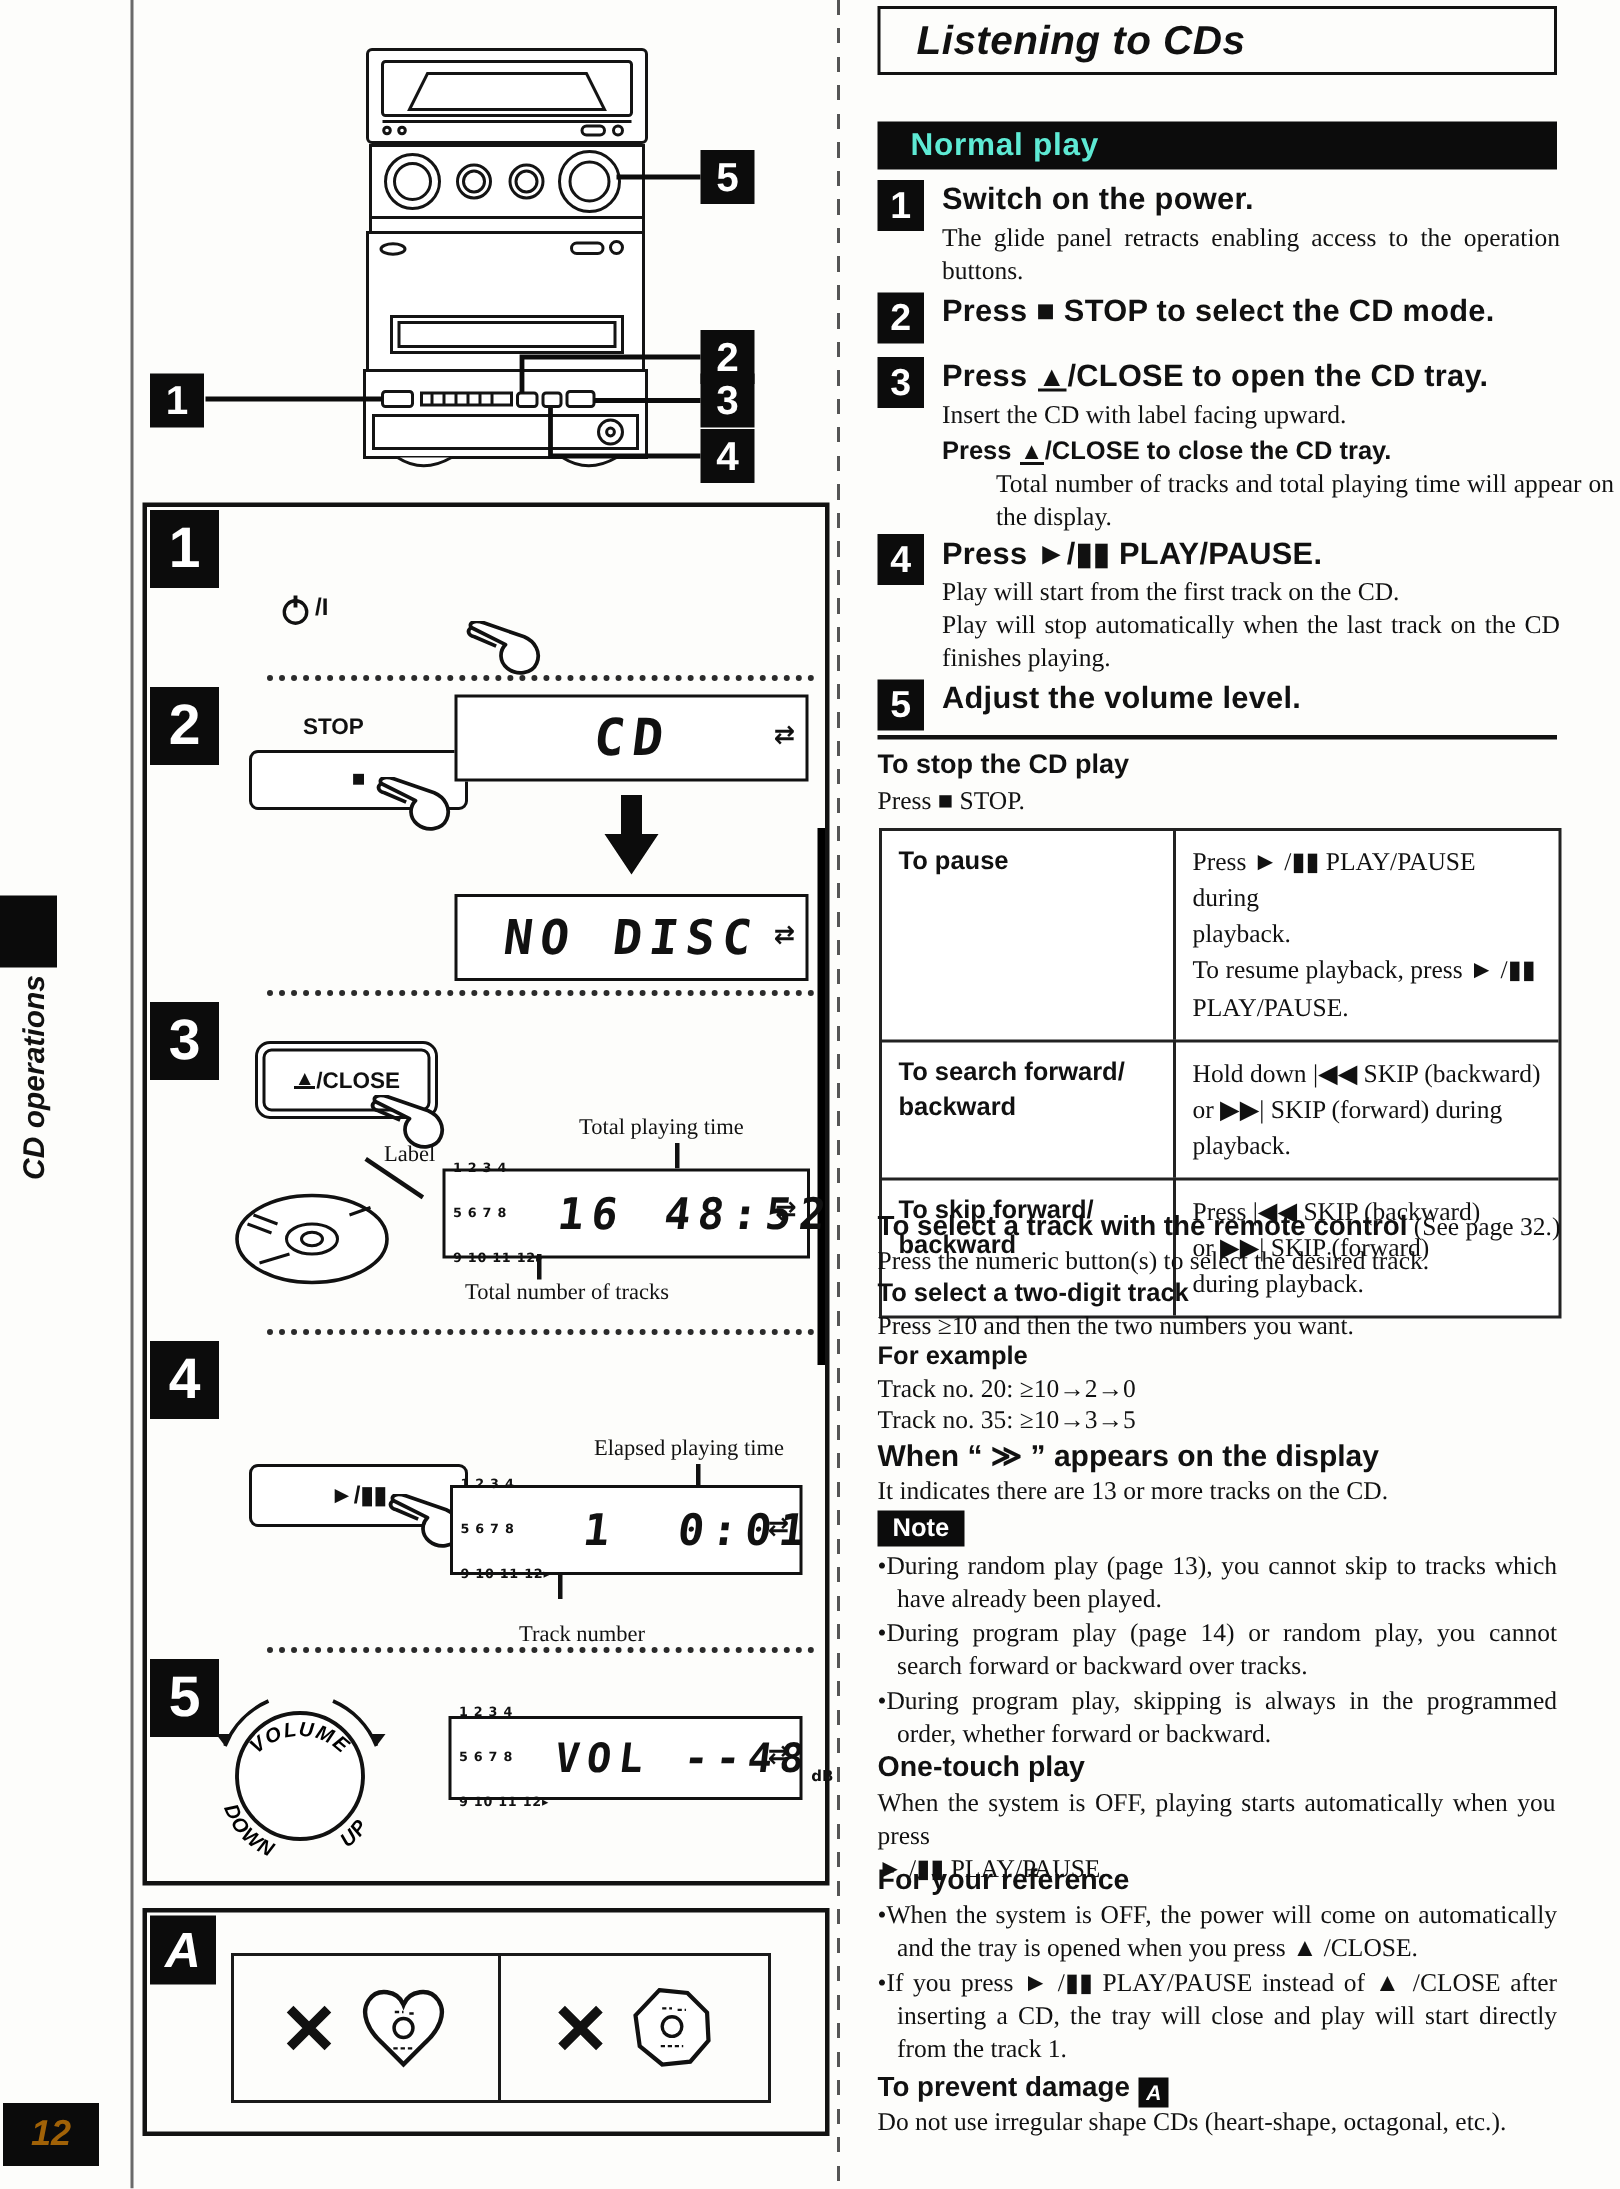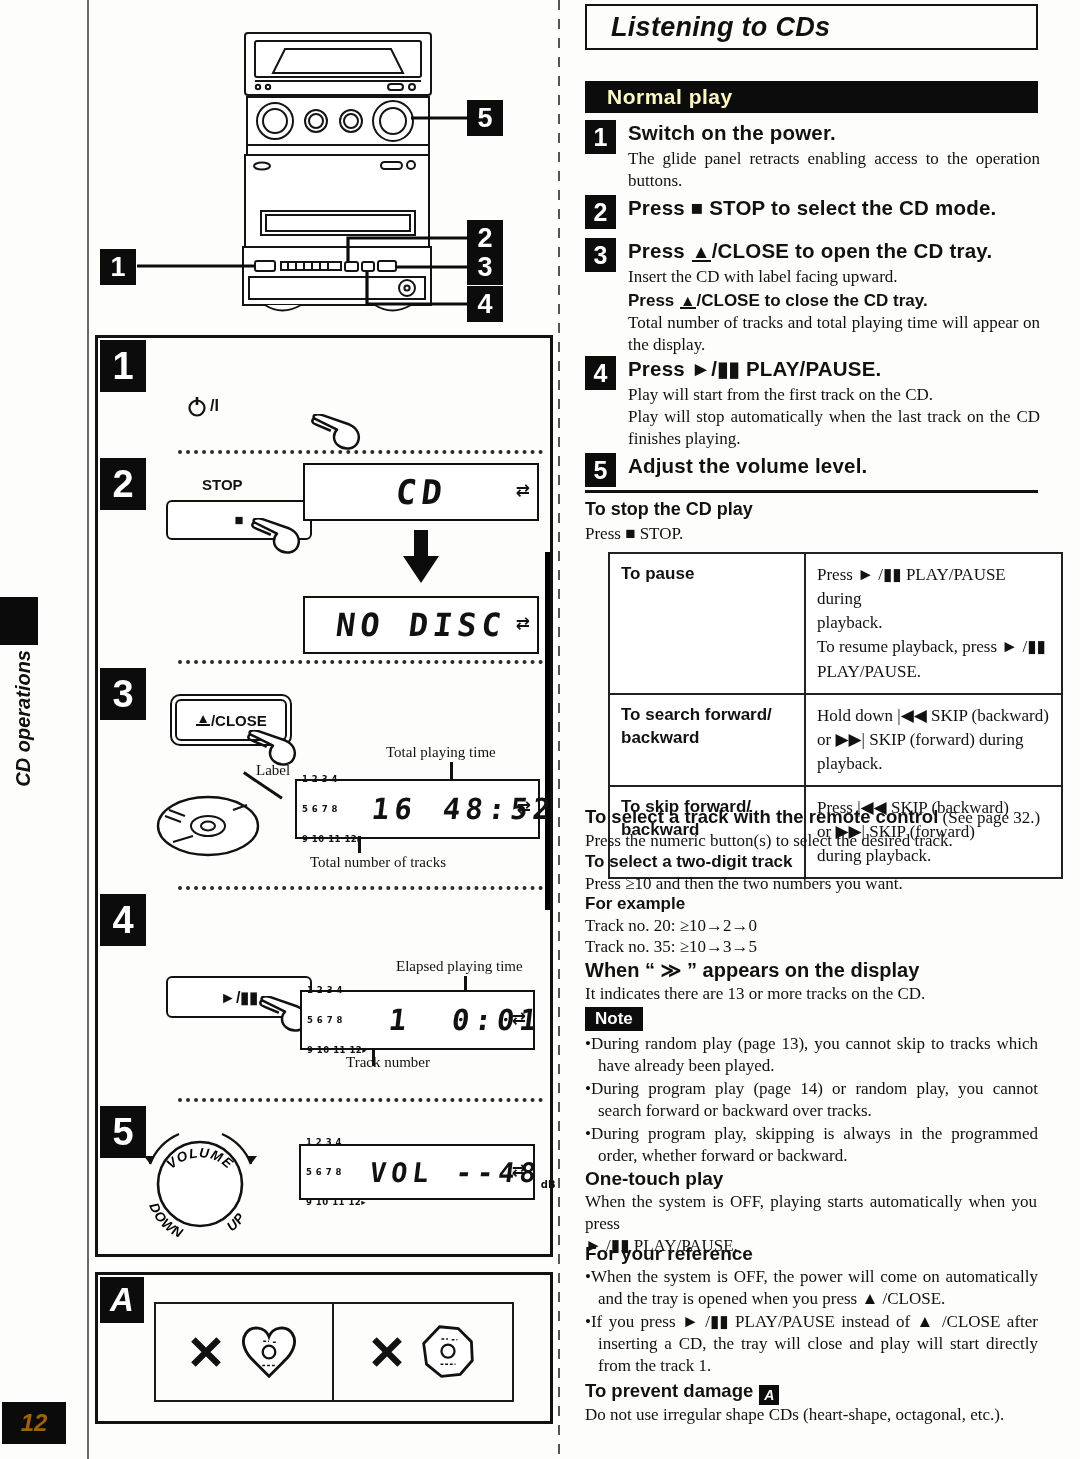--- a/index.html
+++ b/index.html
@@ -209,21 +209,21 @@
     <div class="cal" style="margin-left:5px">
       <div>1 2 3 4</div>
       <div>5 6 7 8</div>
       <div>9 10 11 12▸</div>
     </div>
     <span class="seg" style="font-size:29px;margin-left:22px">1</span>
     <span class="seg" style="font-size:29px;margin-left:40px">0:01</span>
     <span class="loopicon">⇄</span>
   </div>
   <div class="tick" style="left:274px;top:710px;height:18px"></div>
-  <div class="annot" style="left:248px;top:716px">Track number</div>
+  <div class="annot" style="left:248px;top:744px">Track number</div>
   <div class="dotline" style="left:80px;top:760px;width:365px"></div>
 
   <div class="numbox pstep" style="left:2px;top:768px">5</div>
   <svg class="abs" style="left:35px;top:772px" width="135" height="140" viewBox="0 0 135 140">
     <defs>
       <path id="tp-vol" d="M 30 74 A 39 39 0 0 1 104 74"></path>
       <path id="tp-down" d="M 16 94 A 52 52 0 0 0 54 130"></path>
       <path id="tp-up" d="M 84 129 A 52 52 0 0 0 119 92"></path>
     </defs>
     <circle cx="67" cy="74" r="42" fill="#fff" stroke="#111" stroke-width="2.6"></circle>
@@ -272,54 +272,54 @@
       </svg>
     </div>
   </div>
 </div>
 
 <div class="abs" style="left:585px;top:4px;width:453px;height:46px;border:2.5px solid #121212;box-sizing:border-box;display:flex;align-items:center;padding-left:24px">
   <span style="font:italic 700 27px 'Liberation Sans',sans-serif;letter-spacing:.3px">Listening to CDs</span>
 </div>
 
 <div class="abs" style="left:585px;top:81px;width:453px;height:32px;background:#0c0c0c;display:flex;align-items:center;padding-left:22px;box-sizing:border-box">
-  <span style="color:#fef9c3;font:700 21px 'Liberation Sans',sans-serif;letter-spacing:.5px">Normal play</span>
+  <span style="color:#5eead4;font:700 21px 'Liberation Sans',sans-serif;letter-spacing:.5px">Normal play</span>
 </div>
 
 <div class="numbox rstep" style="left:585px;top:120px">1</div>
 <div class="step-head" style="left:628px;top:121px">Switch on the power.</div>
 <div class="body-text" style="left:628px;top:148px;width:412px">The glide panel retracts enabling access to the operation buttons.</div>
 
 <div class="numbox rstep" style="left:585px;top:195px">2</div>
 <div class="step-head" style="left:628px;top:196px">Press ■ STOP to select the CD mode.</div>
 
 <div class="numbox rstep" style="left:585px;top:238px">3</div>
 <div class="step-head" style="left:628px;top:239px">
   <span>Press </span><span class="ej">▲</span><span>/CLOSE to open the CD tray.</span>
 </div>
 <div class="body-text" style="left:628px;top:266px;width:412px">Insert the CD with label facing upward.</div>
 <div class="bold-sub" style="left:628px;top:291px">
   <span>Press </span><span class="ej">▲</span><span>/CLOSE to close the CD tray.</span>
 </div>
-<div class="body-text" style="left:628px;top:312px;width:412px">Total number of tracks and total playing time will appear on the display.</div>
+<div class="body-text" style="left:664px;top:312px;width:412px">Total number of tracks and total playing time will appear on the display.</div>
 
 <div class="numbox rstep" style="left:585px;top:356px">4</div>
 <div class="step-head" style="left:628px;top:357px">Press ►/▮▮ PLAY/PAUSE.</div>
 <div class="body-text" style="left:628px;top:384px;width:412px">Play will start from the first track on the CD.
 Play will stop automatically when the last track on the CD finishes playing.</div>
 
 <div class="numbox rstep" style="left:585px;top:453px">5</div>
 <div class="step-head" style="left:628px;top:454px">Adjust the volume level.</div>
 
 <div class="abs" style="left:585px;top:490px;width:453px;height:3px;background:#121212"></div>
 
 <div class="bold-sub" style="left:585px;top:499px;font-size:18px">To stop the CD play</div>
 <div class="body-text" style="left:585px;top:523px;width:452px">Press ■ STOP.</div>
 
-<div class="optable" style="left:608px;top:552px;width:451px">
+<div class="optable" style="left:586px;top:552px;width:451px">
   <div class="cell lab first">To pause</div>
   <div class="cell txt first">Press ► /▮▮ PLAY/PAUSE during
 playback.
 To resume playback, press ► /▮▮
 PLAY/PAUSE.</div>
   <div class="cell lab">To search forward/
 backward</div>
   <div class="cell txt">Hold down |◀◀ SKIP (backward)
 or ▶▶| SKIP (forward) during
 playback.</div>

